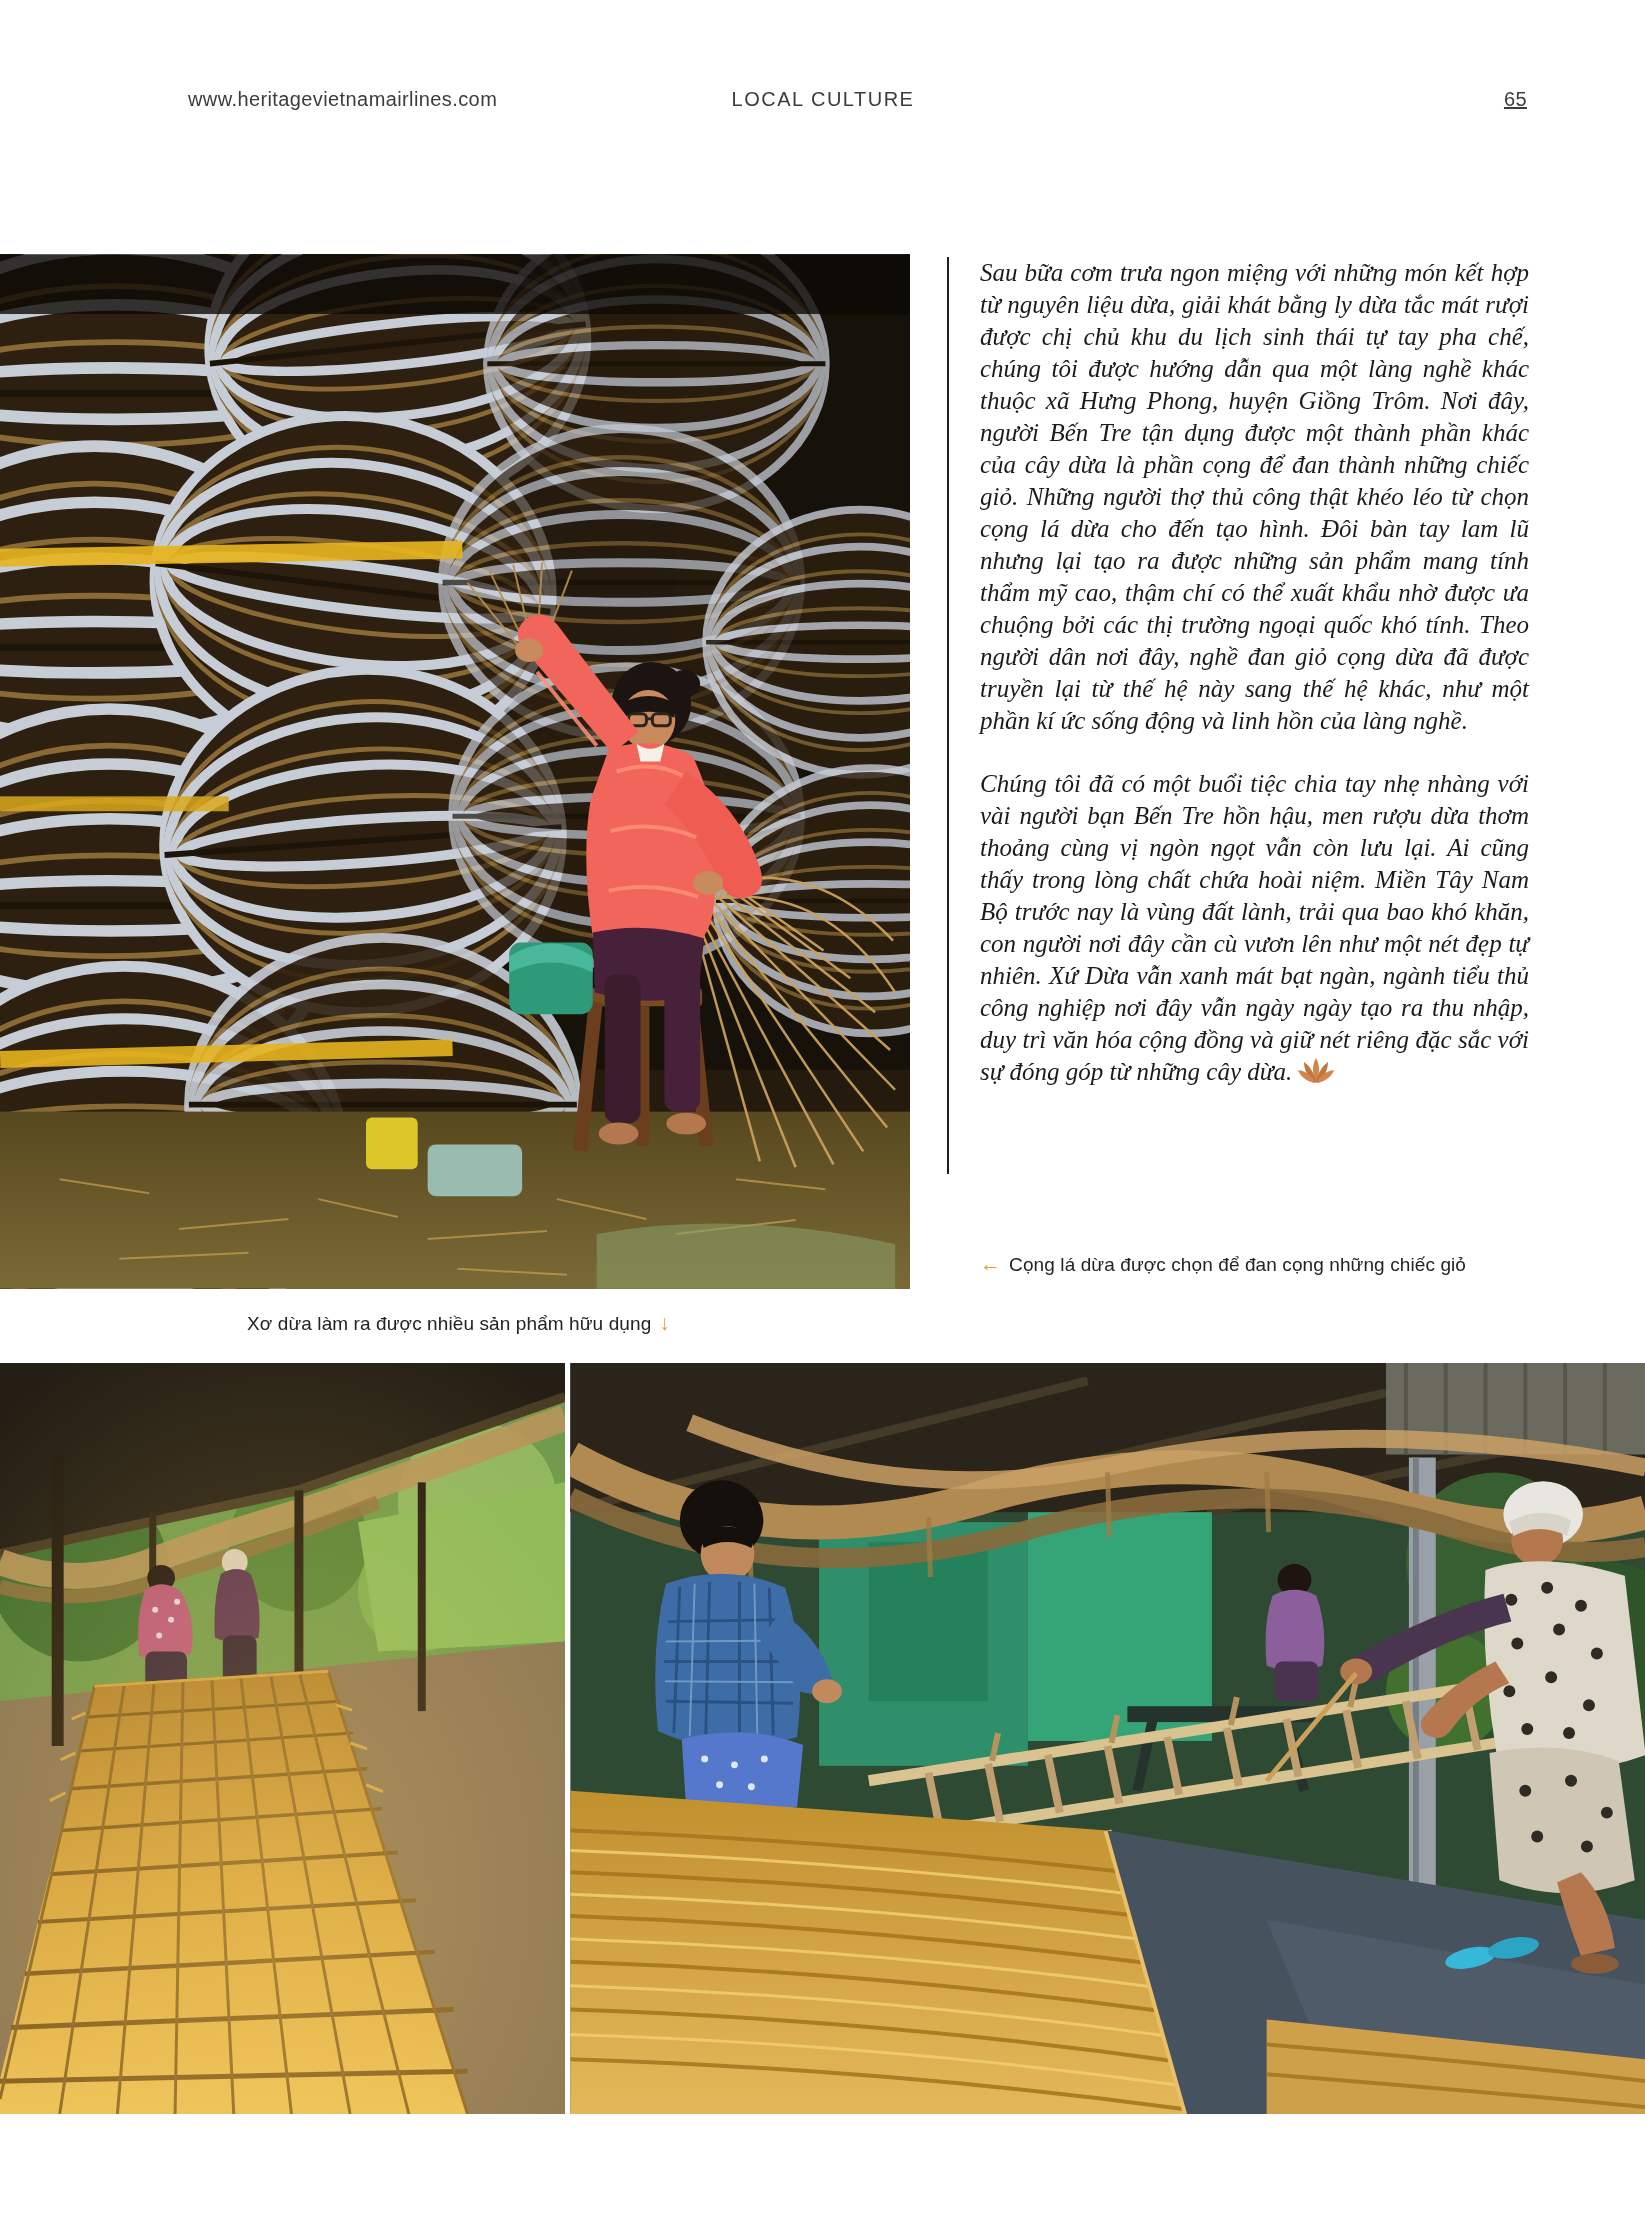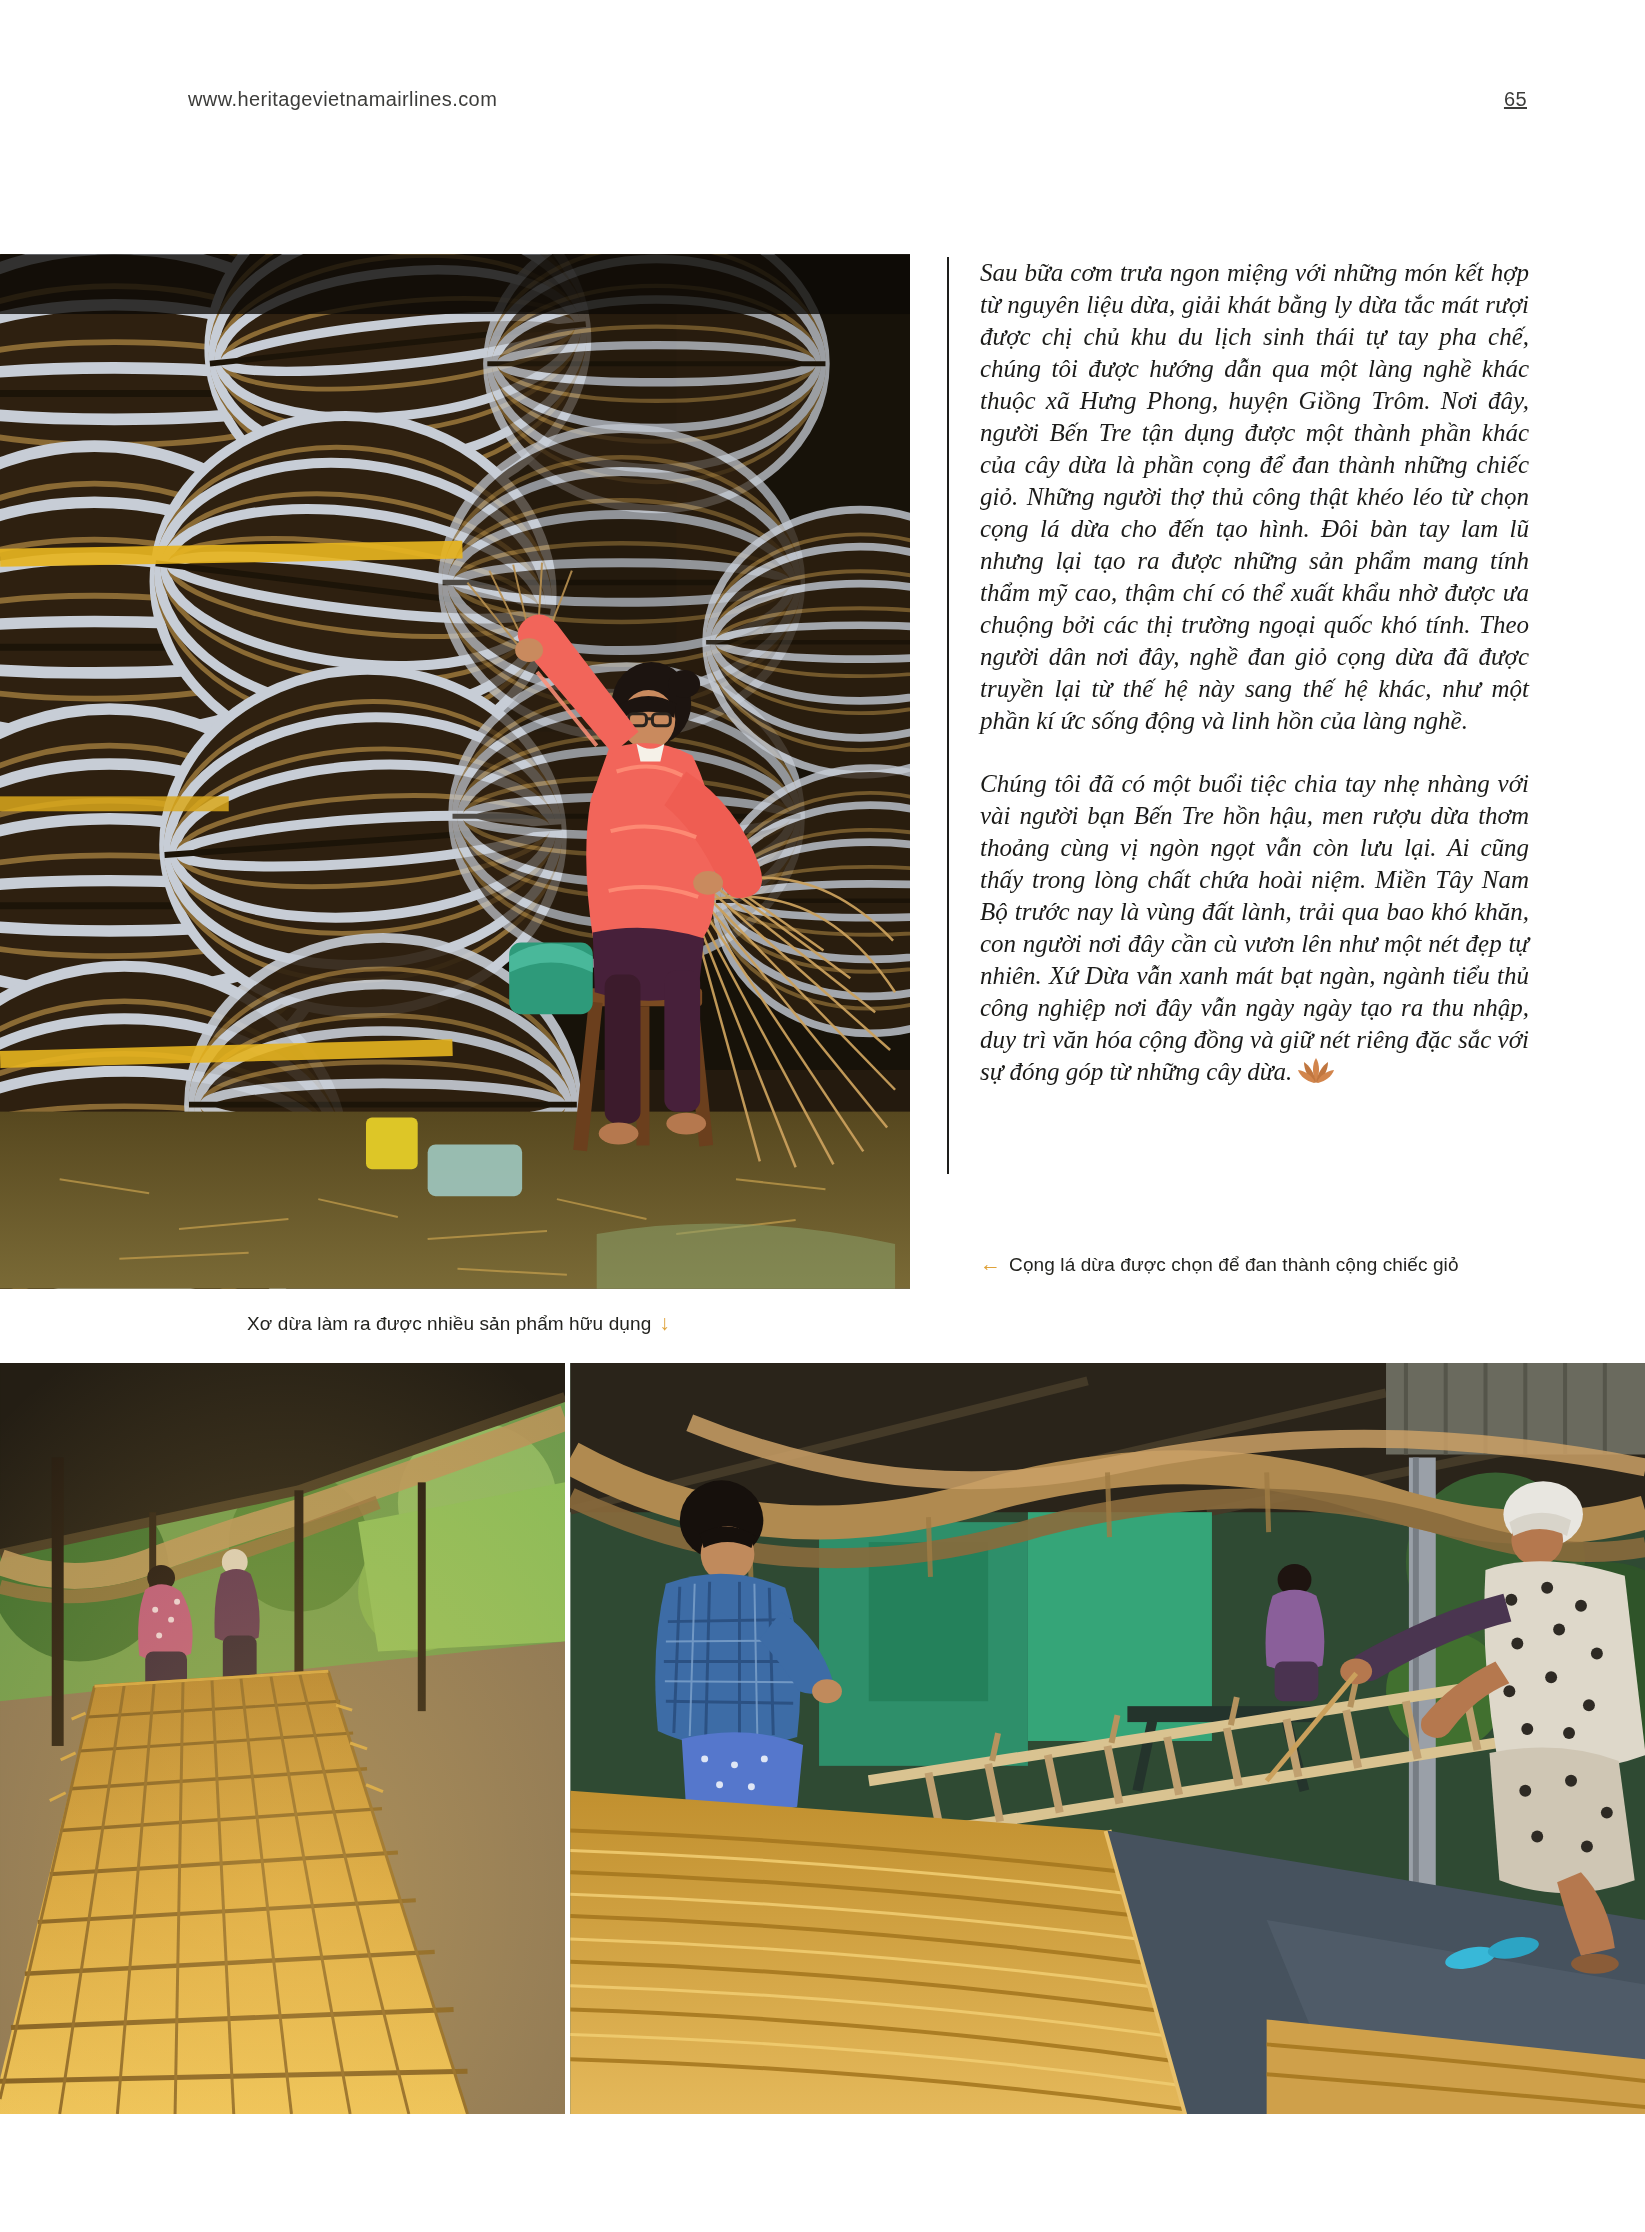--- a/index.html
+++ b/index.html
@@ -33,20 +33,21 @@
   .cap-arrow{color:#dfa23a;font-weight:bold;font-size:21px;}
   .cap-right .cap-arrow{margin-right:8px;}
   .cap-left .cap-arrow{margin-left:8px;}
 </style>
 </head>
 <body>
 
 <div class="page">
 
   <div class="abs hdr hdr-url">www.heritagevietnamairlines.com</div>
+  <div class="abs hdr hdr-section">LOCAL CULTURE</div>
   <div class="abs hdr hdr-page">65</div>
 
   <div class="abs photo" style="left:0;top:254px;">
     <svg width="910" height="1035" viewBox="0 0 915 1040" xmlns="http://www.w3.org/2000/svg">
       <defs>
         <g id="bundle">
           <ellipse rx="100" ry="86" fill="#2e2010"></ellipse>
           <ellipse rx="100" ry="86" fill="none" stroke="#c7cdd6" stroke-width="5"></ellipse>
           <ellipse rx="99" ry="70" fill="none" stroke="#8a6a34" stroke-width="2.5"></ellipse>
           <ellipse rx="98" ry="62" fill="none" stroke="#c7cdd6" stroke-width="5"></ellipse>
@@ -180,21 +181,21 @@
             <g fill="#d2854c">
               <path d="M18,25 C14,16 14,6 18,0 C22,6 22,16 18,25 Z"></path>
               <path d="M17,25 C10,20 6,12 6,4 C12,8 16,15 18,24 Z" fill="#c0763f"></path>
               <path d="M19,25 C26,20 30,12 30,4 C24,8 20,15 18,24 Z" fill="#c0763f"></path>
               <path d="M16,25 C8,23 2,18 0,12 C8,13 14,18 17,24 Z"></path>
               <path d="M20,25 C28,23 34,18 36,12 C28,13 22,18 19,24 Z"></path>
             </g>
           </svg></span></p>
   </div>
 
-  <div class="abs caption cap-right"><span class="cap-arrow">←</span><span>Cọng lá dừa được chọn để đan thành cộng chiếc giỏ</span></div>
+  <div class="abs caption cap-right"><span class="cap-arrow">←</span><span>Cọng lá dừa được chọn để đan cọng những chiếc giỏ</span></div>
 
   <div class="abs caption cap-left"><span>Xơ dừa làm ra được nhiều sản phẩm hữu dụng</span><span class="cap-arrow">↓</span></div>
 
   <div class="abs photo" style="left:0;top:1363px;">
     <svg width="565" height="751" viewBox="0 0 568 755" xmlns="http://www.w3.org/2000/svg">
       <defs>
         <linearGradient id="matg" x1="0" y1="0" x2="0" y2="1">
           <stop offset="0" stop-color="#b07f2c"></stop>
             <stop offset="0.5" stop-color="#d6a43e"></stop>
             <stop offset="1" stop-color="#ecc258"></stop>

